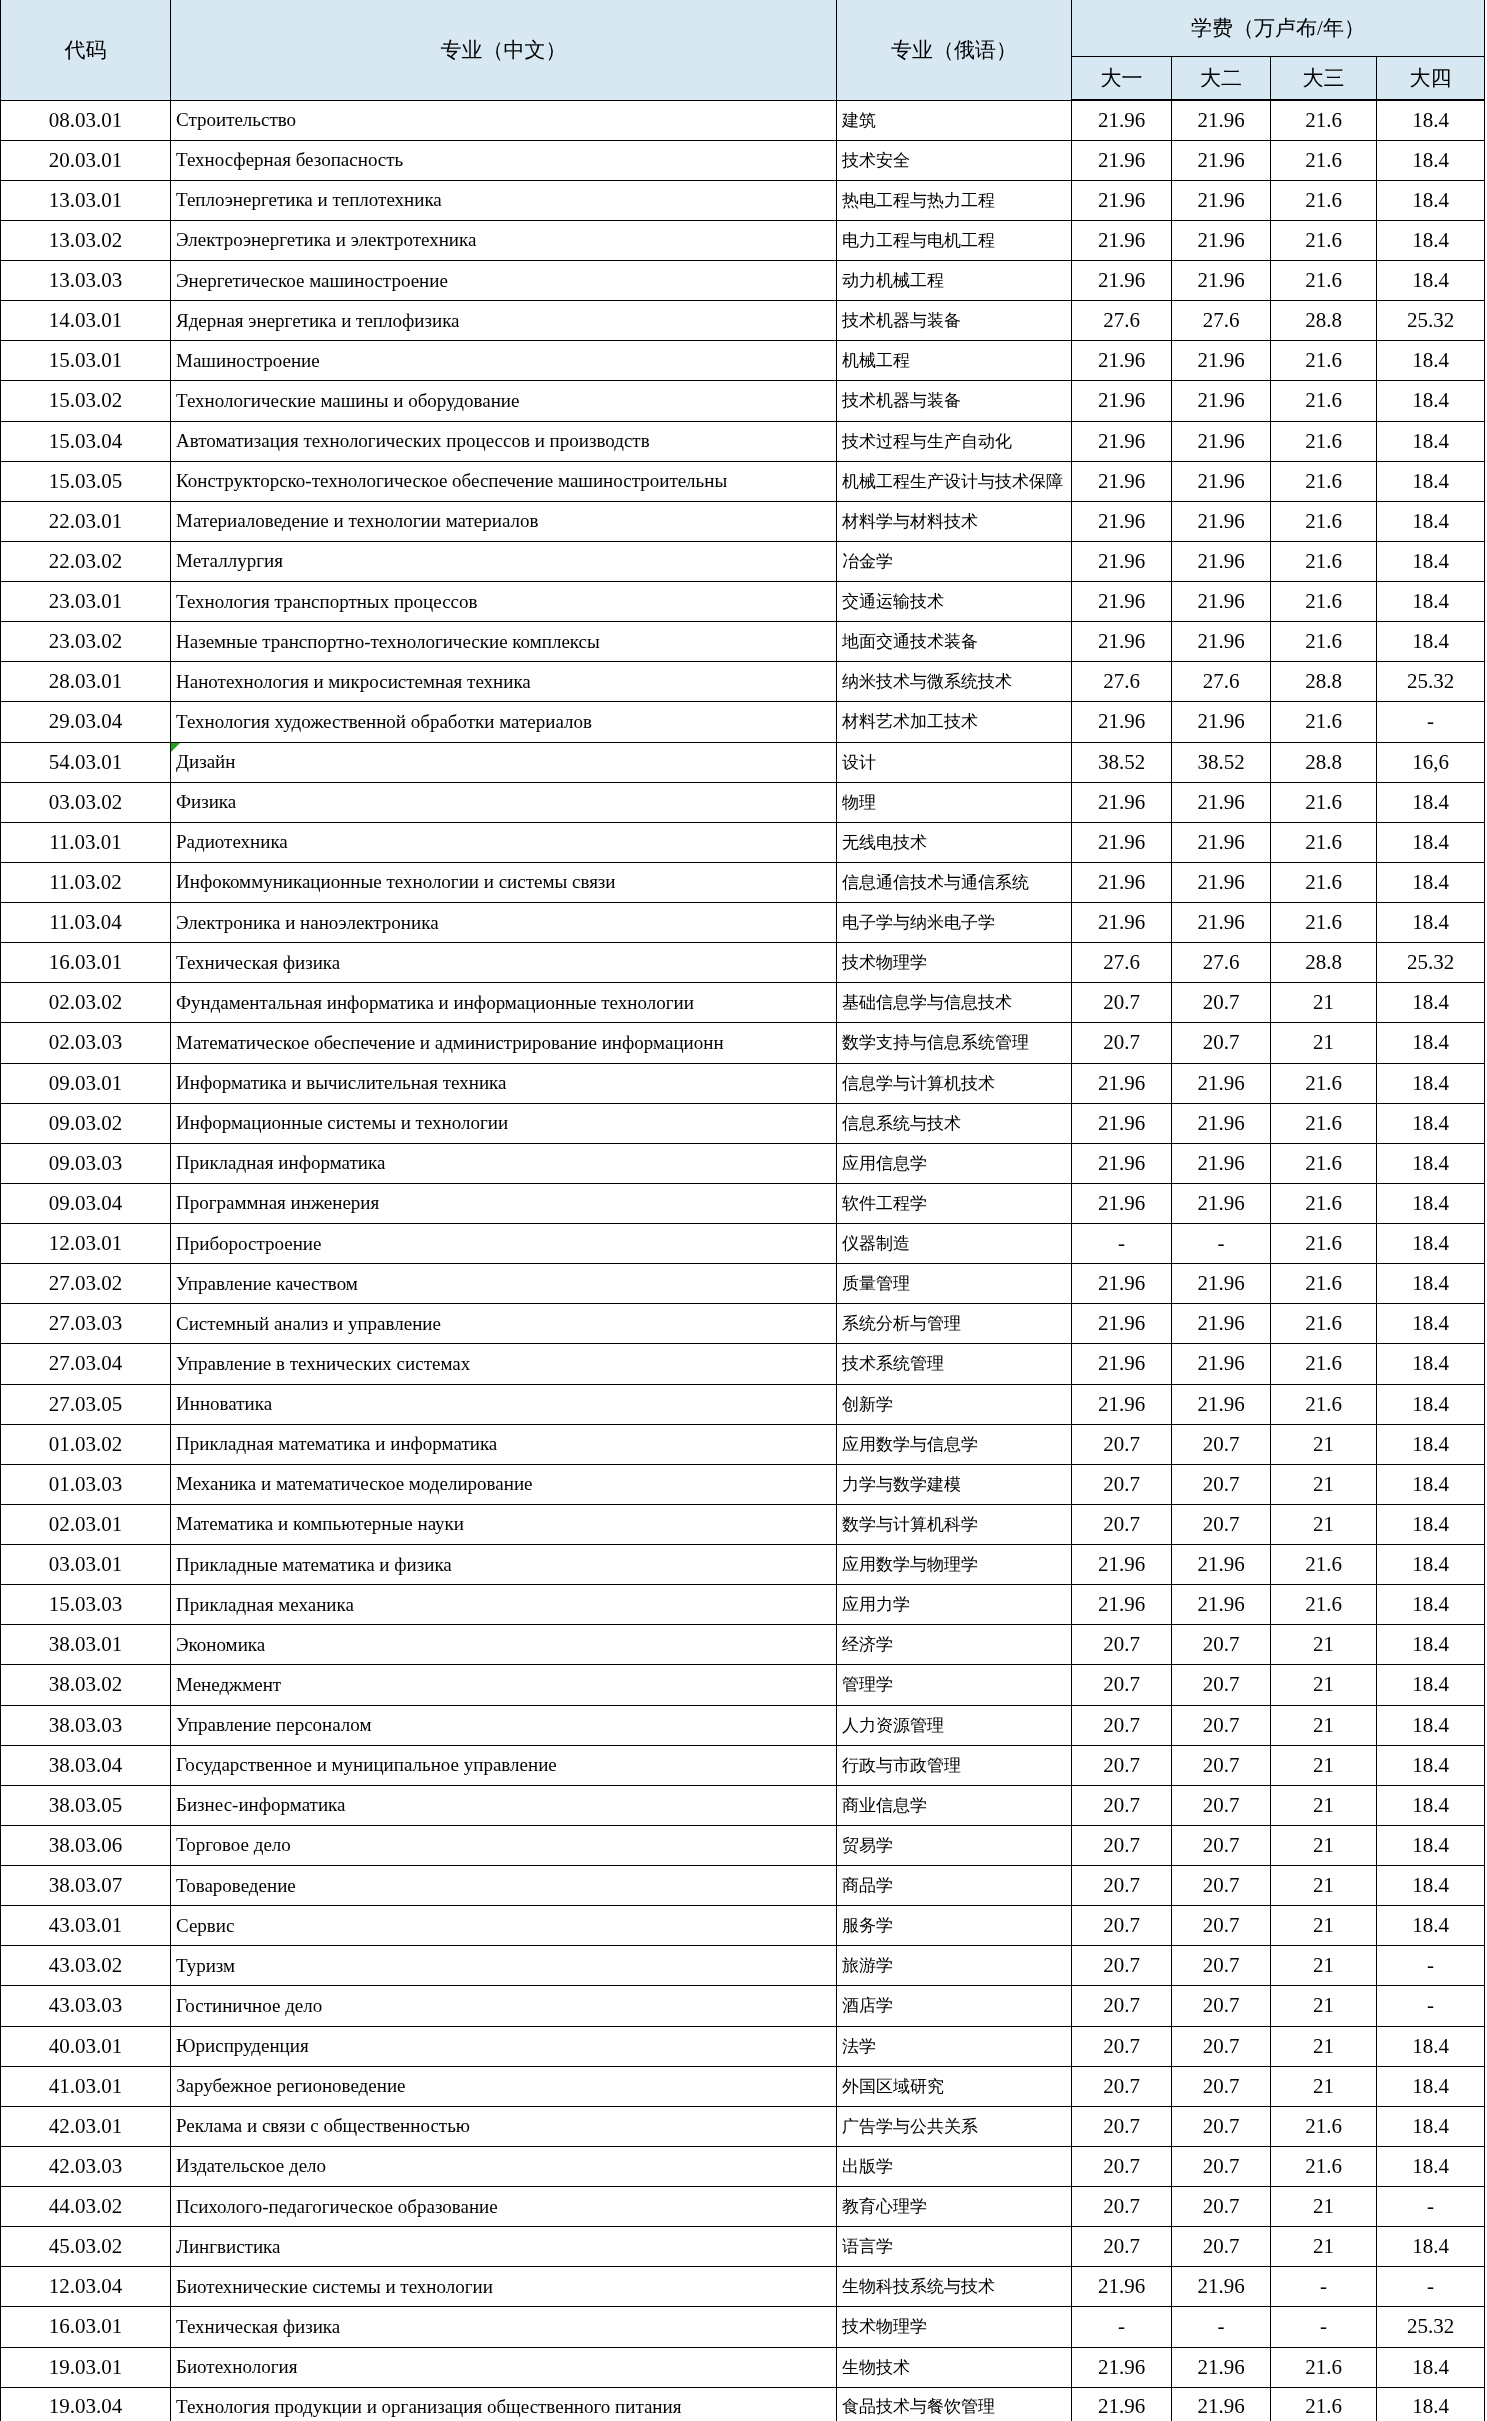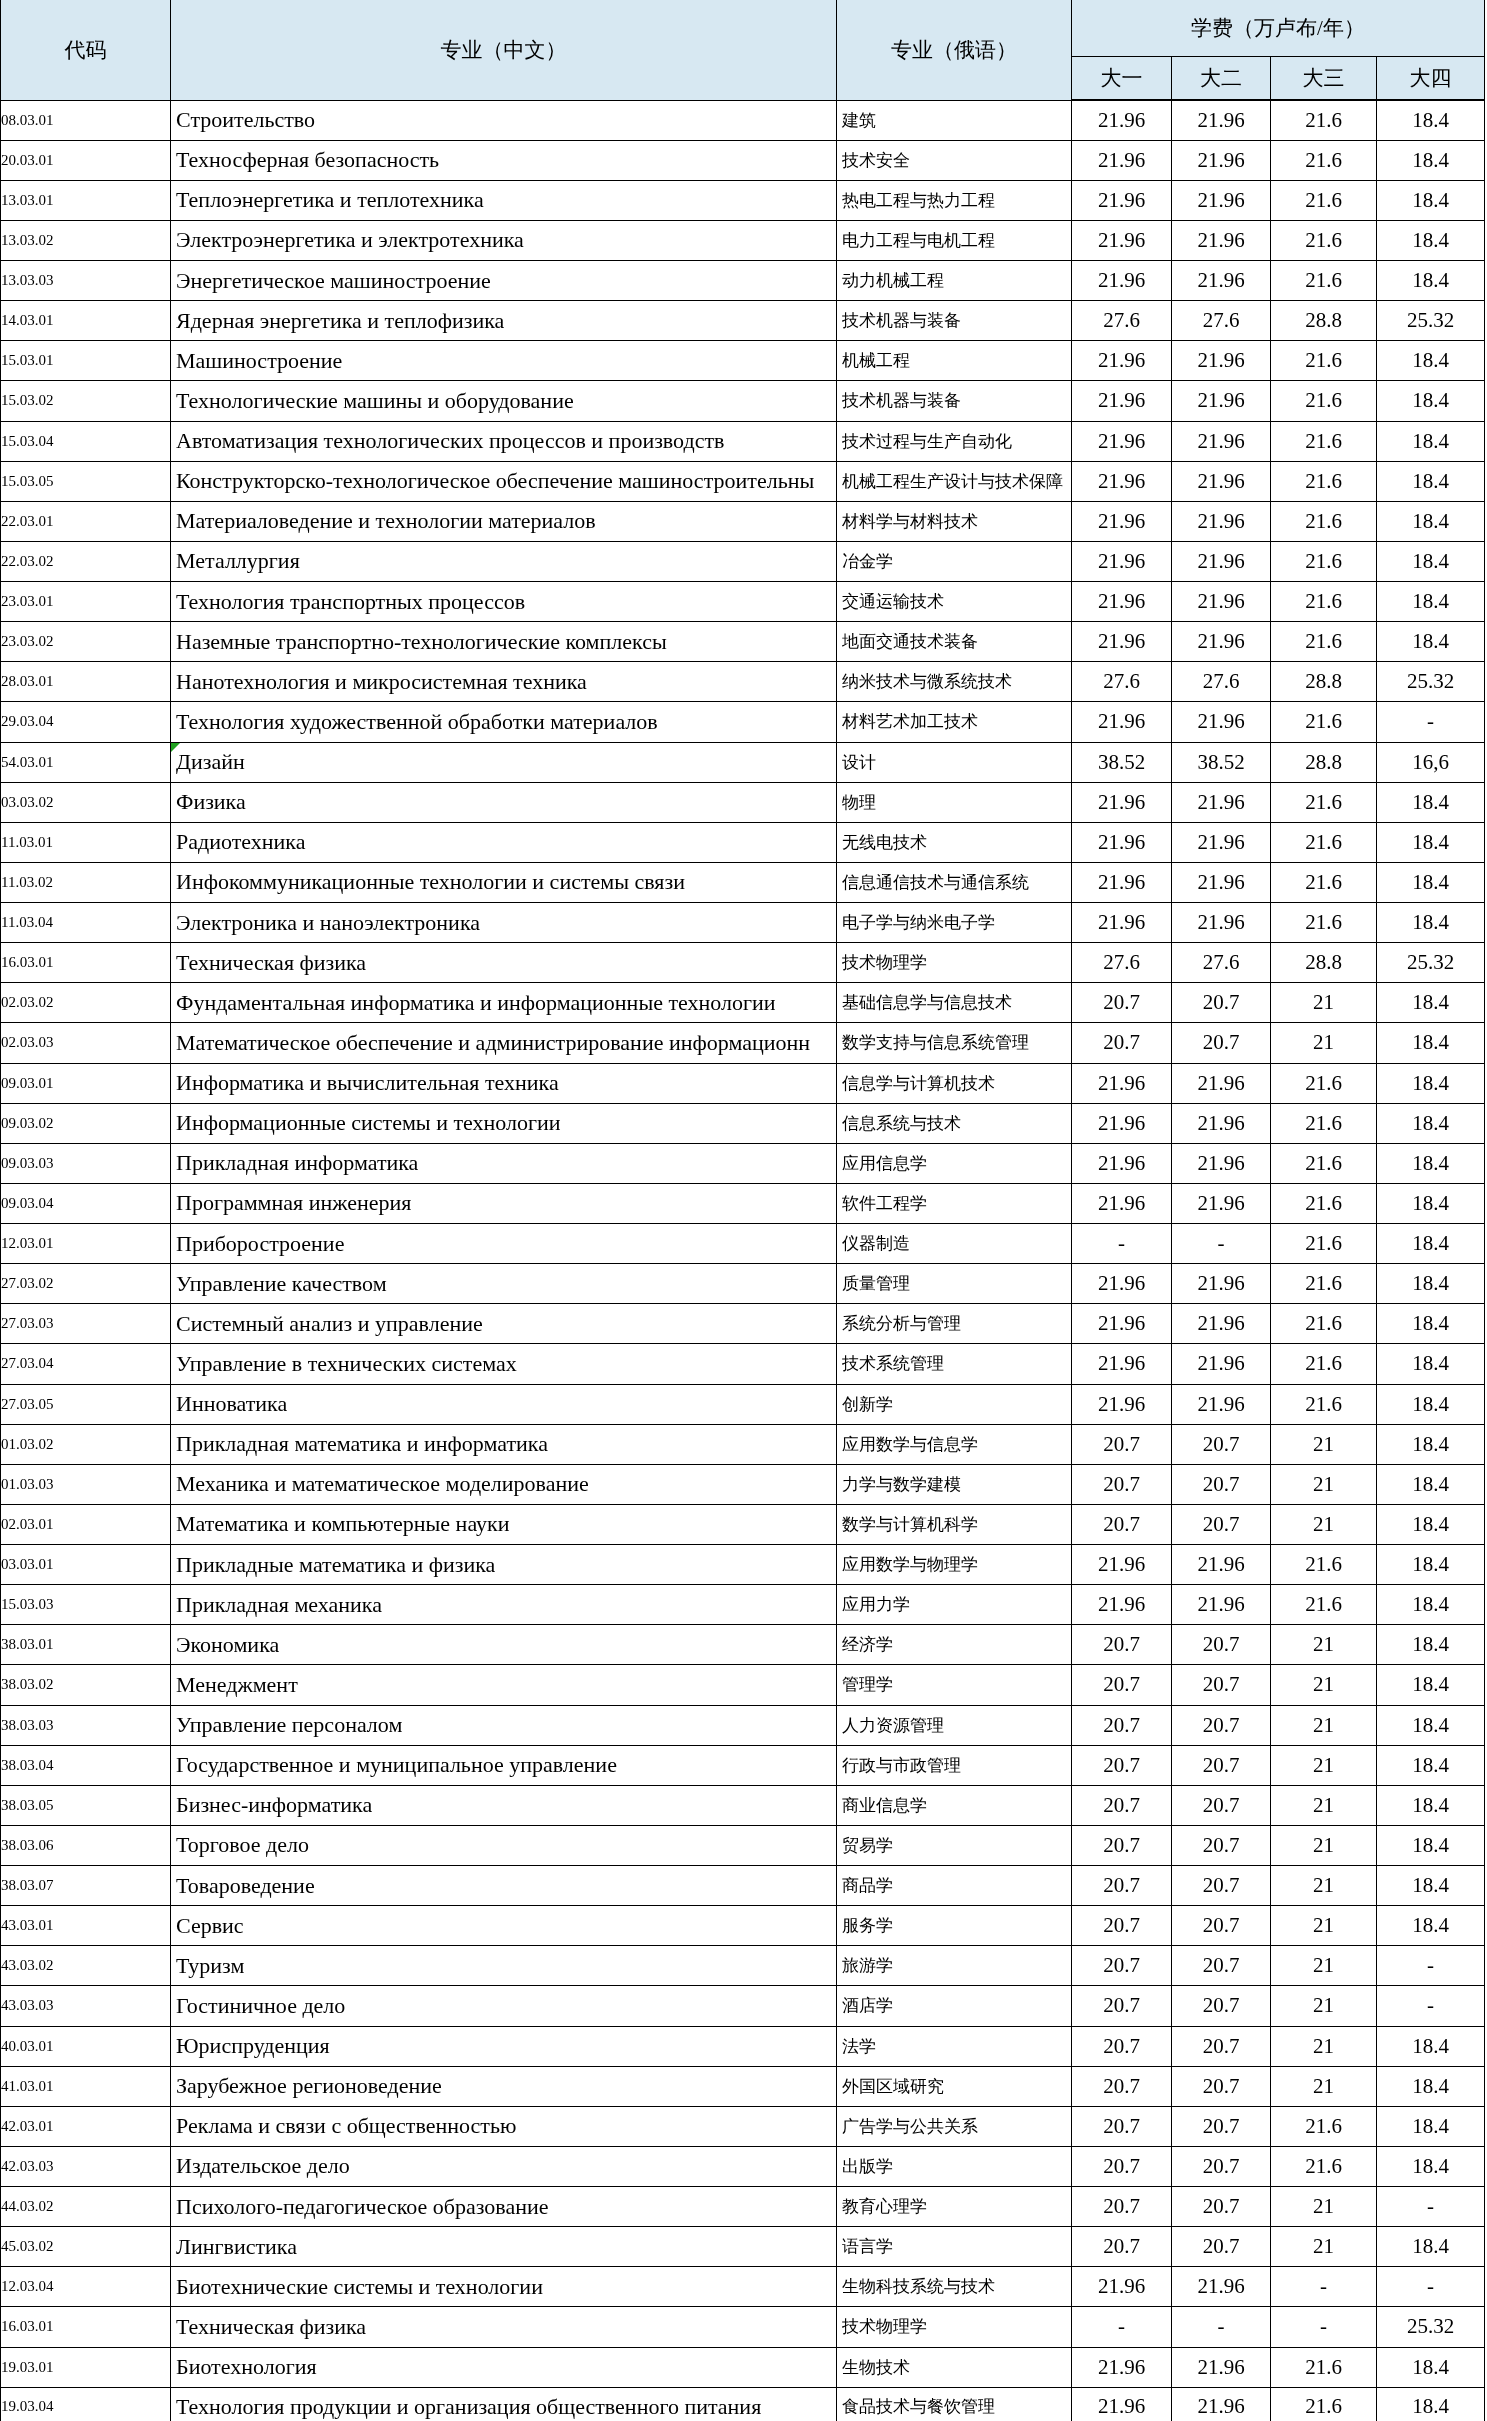--- a/index.html
+++ b/index.html
@@ -36,22 +36,22 @@
   }
   thead tr.head-top th{height:56px;}
   thead tr.head-years th{height:44px;border-bottom:2px solid var(--border-col);}
   thead th:first-child, tbody td:first-child{border-left:1px solid var(--border-col);}
   tbody td{
     height:40.14px;
     vertical-align:middle;
     background:#ffffff;
   }
   tbody tr:last-child td{border-bottom:3px solid var(--border-col);}
-  td.c-code{font-size:15px;}
-  td.c-ru{font-size:22px;padding:0 2px 0 5px;position:relative;}
+  td.c-code{text-align:center;font-size:21px;}
+  td.c-ru{font-size:19px;padding:0 2px 0 5px;position:relative;}
   td.c-cn{font-size:17px;padding:0 2px 0 5px;font-family:Liberation Sans, sans-serif;}
   td.c-fee{text-align:center;font-size:21px;}
   .corner-marker{
     position:absolute;top:0;left:0;width:0;height:0;
     border-top:9px solid var(--marker-green);
     border-right:9px solid transparent;
   }
 </style>
 </head>
 <body>

